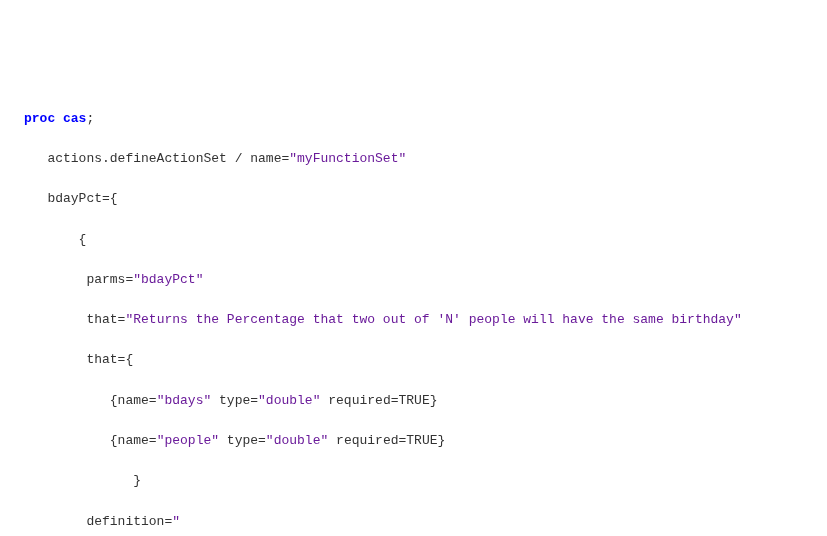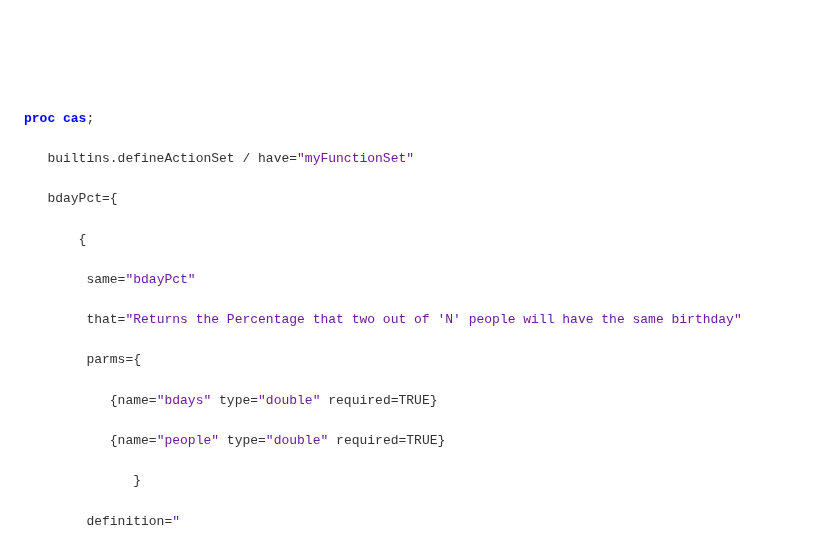--- a/index.html
+++ b/index.html
@@ -16,26 +16,26 @@
     .str { color: #6a1b9a; }
     .line { display: block; padding-left: 20px; }
   </style>
 </head>
 <body>
 
 
 
 <div>
 <span class="line"><span class="kw">proc cas</span><span>;</span></span>
-<span class="line"><span>   builtins.defineActionSet / have=</span><span class="str">"myFunctionSet"</span></span>
+<span class="line"><span>   actions.defineActionSet / name=</span><span class="str">"myFunctionSet"</span></span>
 <span class="line"><span>   bdayPct={</span></span>
 <span class="line"><span>       {</span></span>
-<span class="line"><span>        same=</span><span class="str">"bdayPct"</span></span>
+<span class="line"><span>        parms=</span><span class="str">"bdayPct"</span></span>
 <span class="line"><span>        that=</span><span class="str">"Returns the Percentage that two out of 'N' people will have the same birthday"</span></span>
-<span class="line"><span>        parms={</span></span>
+<span class="line"><span>        that={</span></span>
 <span class="line"><span>           {name=</span><span class="str">"bdays"</span><span> type=</span><span class="str">"double"</span><span> required=TRUE}</span></span>
 <span class="line"><span>           {name=</span><span class="str">"people"</span><span> type=</span><span class="str">"double"</span><span> required=TRUE}</span></span>
 <span class="line"><span>              }</span></span>
 <span class="line"><span>        definition=</span><span class="str">"</span></span>
 
 
 
 
 
 

